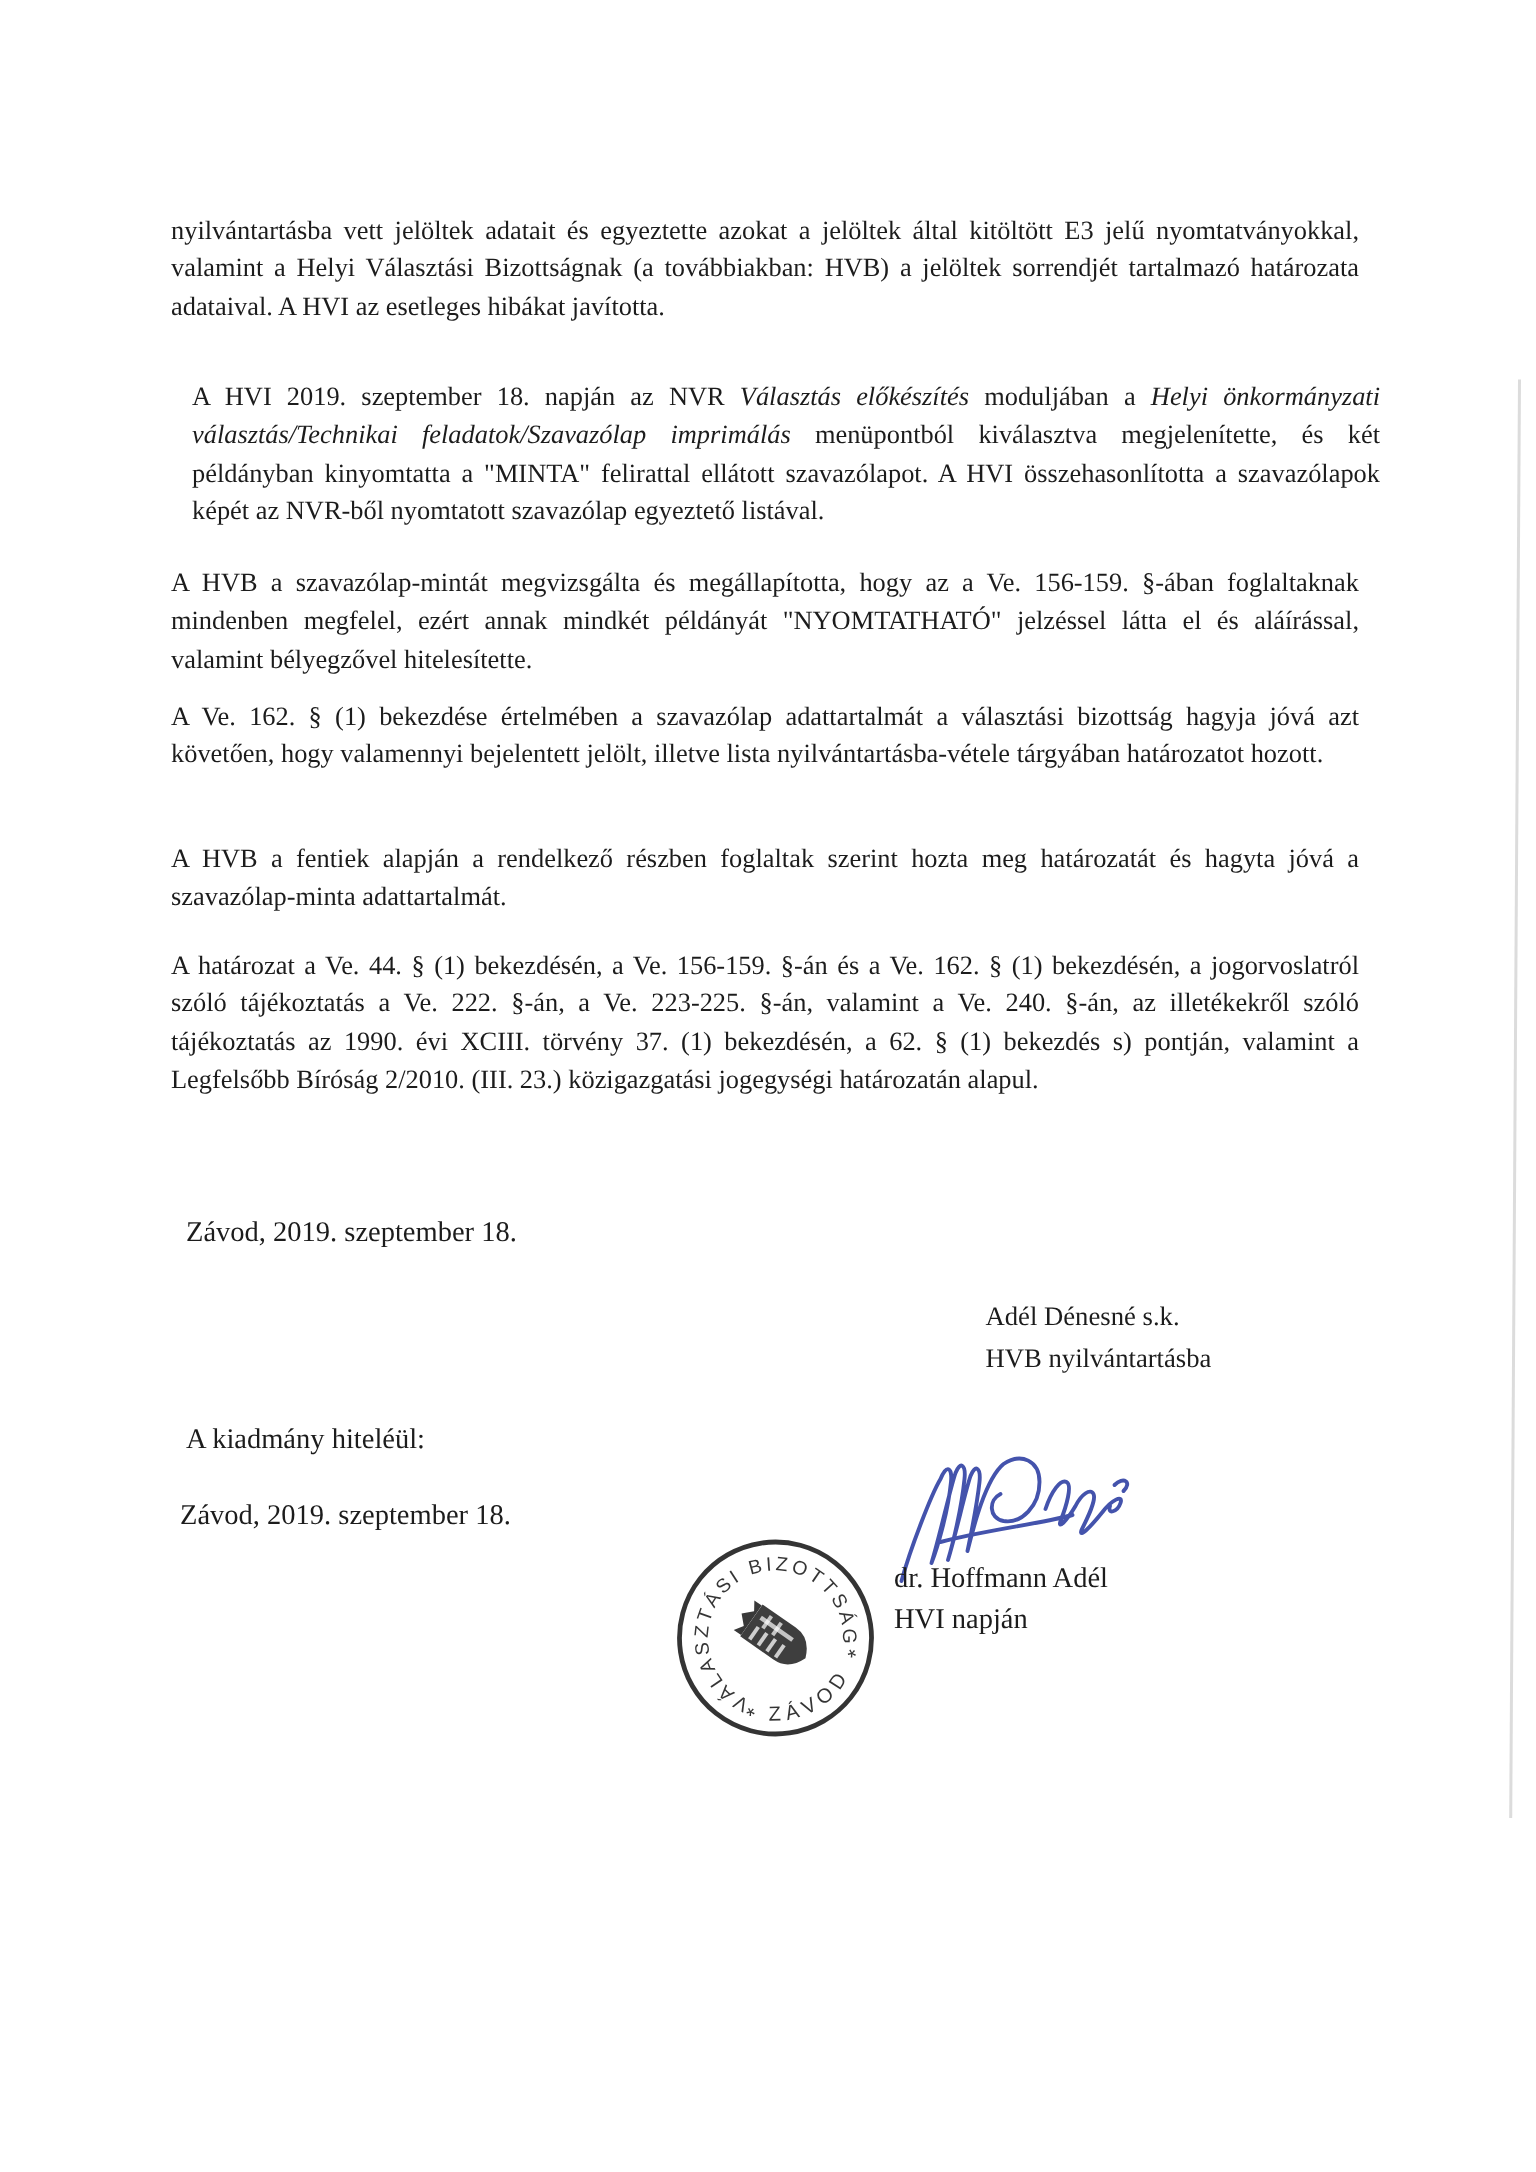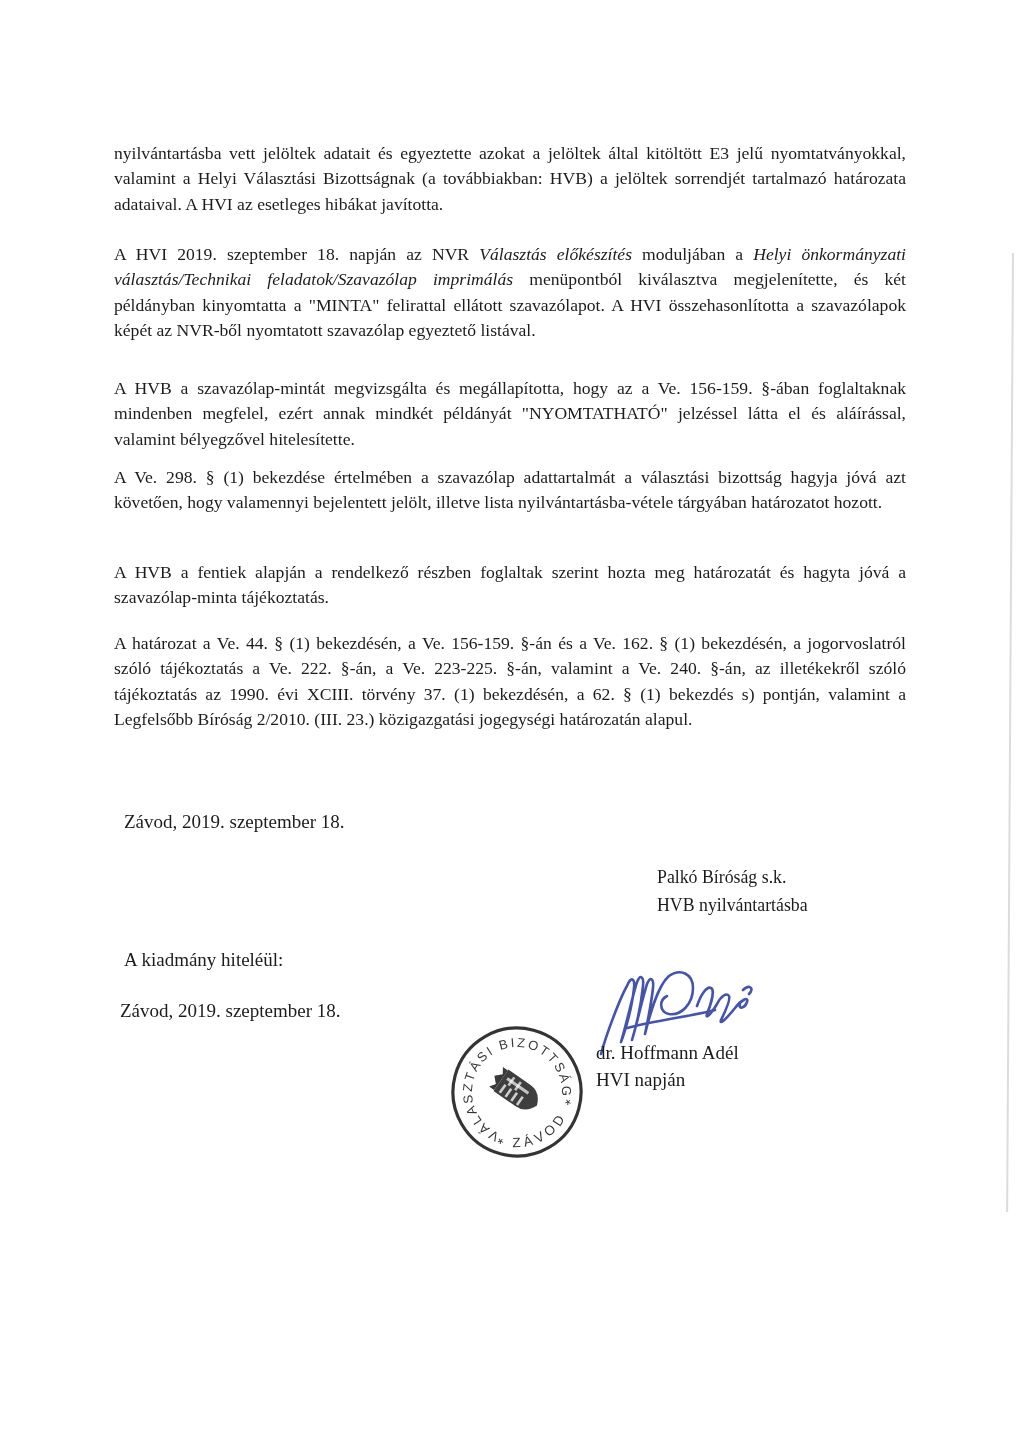--- a/index.html
+++ b/index.html
@@ -14,21 +14,21 @@
   .para{
     position:absolute;
     left:114px;width:792px;
     margin:0;
     font-size:17.6px;
     line-height:25.4px;
     text-align:justify;
   }
   .para .it{font-style:italic;}
   .p1{top:141px;}
-  .p2{top:242px;}
+  .p2{top:252px;margin-left:14px;}
   .p3{top:376px;}
   .p4{top:465px;}
   .p5{top:560px;}
   .p6{top:631px;}
   .single-line{
     position:absolute;
     margin:10px;
     font-size:19px;
     line-height:25.4px;
     white-space:nowrap;
@@ -82,30 +82,30 @@
 <body>
 
 <div class="page">
 
   <p class="para p1"><span>nyilvántartásba vett jelöltek adatait és egyeztette azokat a jelöltek által kitöltött E3 jelű nyomtatványokkal, valamint a Helyi Választási Bizottságnak (a továbbiakban: HVB) a jelöltek sorrendjét tartalmazó határozata adataival. A HVI az esetleges hibákat javította.</span></p>
 
   <p class="para p2"><span>A HVI 2019. szeptember 18. napján az NVR </span><span class="it">Választás előkészítés</span><span> moduljában a </span><span class="it">Helyi önkormányzati választás/Technikai feladatok/Szavazólap imprimálás</span><span> menüpontból kiválasztva megjelenítette, és két példányban kinyomtatta a "MINTA" felirattal ellátott szavazólapot. A HVI összehasonlította a szavazólapok képét az NVR-ből nyomtatott szavazólap egyeztető listával.</span></p>
 
   <p class="para p3"><span>A HVB a szavazólap-mintát megvizsgálta és megállapította, hogy az a Ve. 156-159. §-ában foglaltaknak mindenben megfelel, ezért annak mindkét példányát "NYOMTATHATÓ" jelzéssel látta el és aláírással, valamint bélyegzővel hitelesítette.</span></p>
 
-  <p class="para p4"><span>A Ve. 298. § (1) bekezdése értelmében a szavazólap adattartalmát a választási bizottság hagyja jóvá azt követően, hogy valamennyi bejelentett jelölt, illetve lista nyilvántartásba-vétele tárgyában határozatot hozott.</span></p>
+  <p class="para p4"><span>A Ve. 162. § (1) bekezdése értelmében a szavazólap adattartalmát a választási bizottság hagyja jóvá azt követően, hogy valamennyi bejelentett jelölt, illetve lista nyilvántartásba-vétele tárgyában határozatot hozott.</span></p>
 
-  <p class="para p5"><span>A HVB a fentiek alapján a rendelkező részben foglaltak szerint hozta meg határozatát és hagyta jóvá a szavazólap-minta tájékoztatás.</span></p>
+  <p class="para p5"><span>A HVB a fentiek alapján a rendelkező részben foglaltak szerint hozta meg határozatát és hagyta jóvá a szavazólap-minta adattartalmát.</span></p>
 
   <p class="para p6"><span>A határozat a Ve. 44. § (1) bekezdésén, a Ve. 156-159. §-án és a Ve. 162. § (1) bekezdésén, a jogorvoslatról szóló tájékoztatás a Ve. 222. §-án, a Ve. 223-225. §-án, valamint a Ve. 240. §-án, az illetékekről szóló tájékoztatás az 1990. évi XCIII. törvény 37. (1) bekezdésén, a 62. § (1) bekezdés s) pontján, valamint a Legfelsőbb Bíróság 2/2010. (III. 23.) közigazgatási jogegységi határozatán alapul.</span></p>
 
   <p class="single-line dateline-top">Závod, 2019. szeptember 18.</p>
 
   <div class="right-signatory">
-    <div>Palkó Bíróság s.k.</div>
+    <div>Adél Dénesné s.k.</div>
     <div>HVB nyilvántartásba</div>
   </div>
 
   <p class="single-line attestation">A kiadmány hiteléül:</p>
 
   <p class="single-line dateline-bottom">Závod, 2019. szeptember 18.</p>
 
   <div class="stamp-wrap">
     <svg viewBox="0 0 170 170" width="170" height="170">
       <g transform="rotate(-30 85 85)" opacity="0.9">

